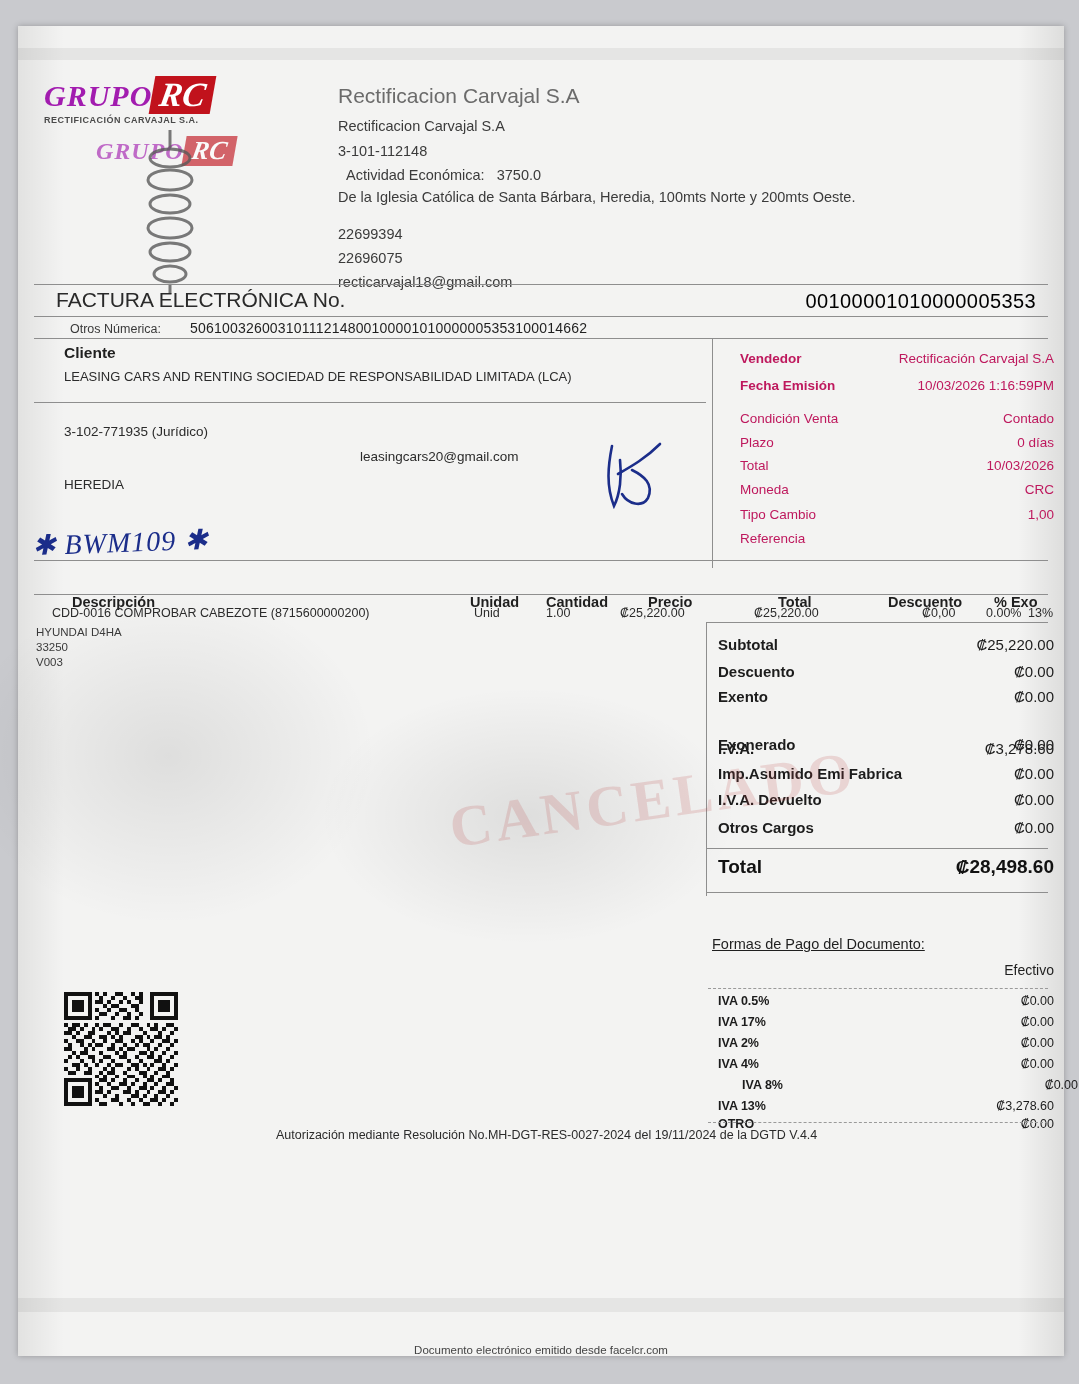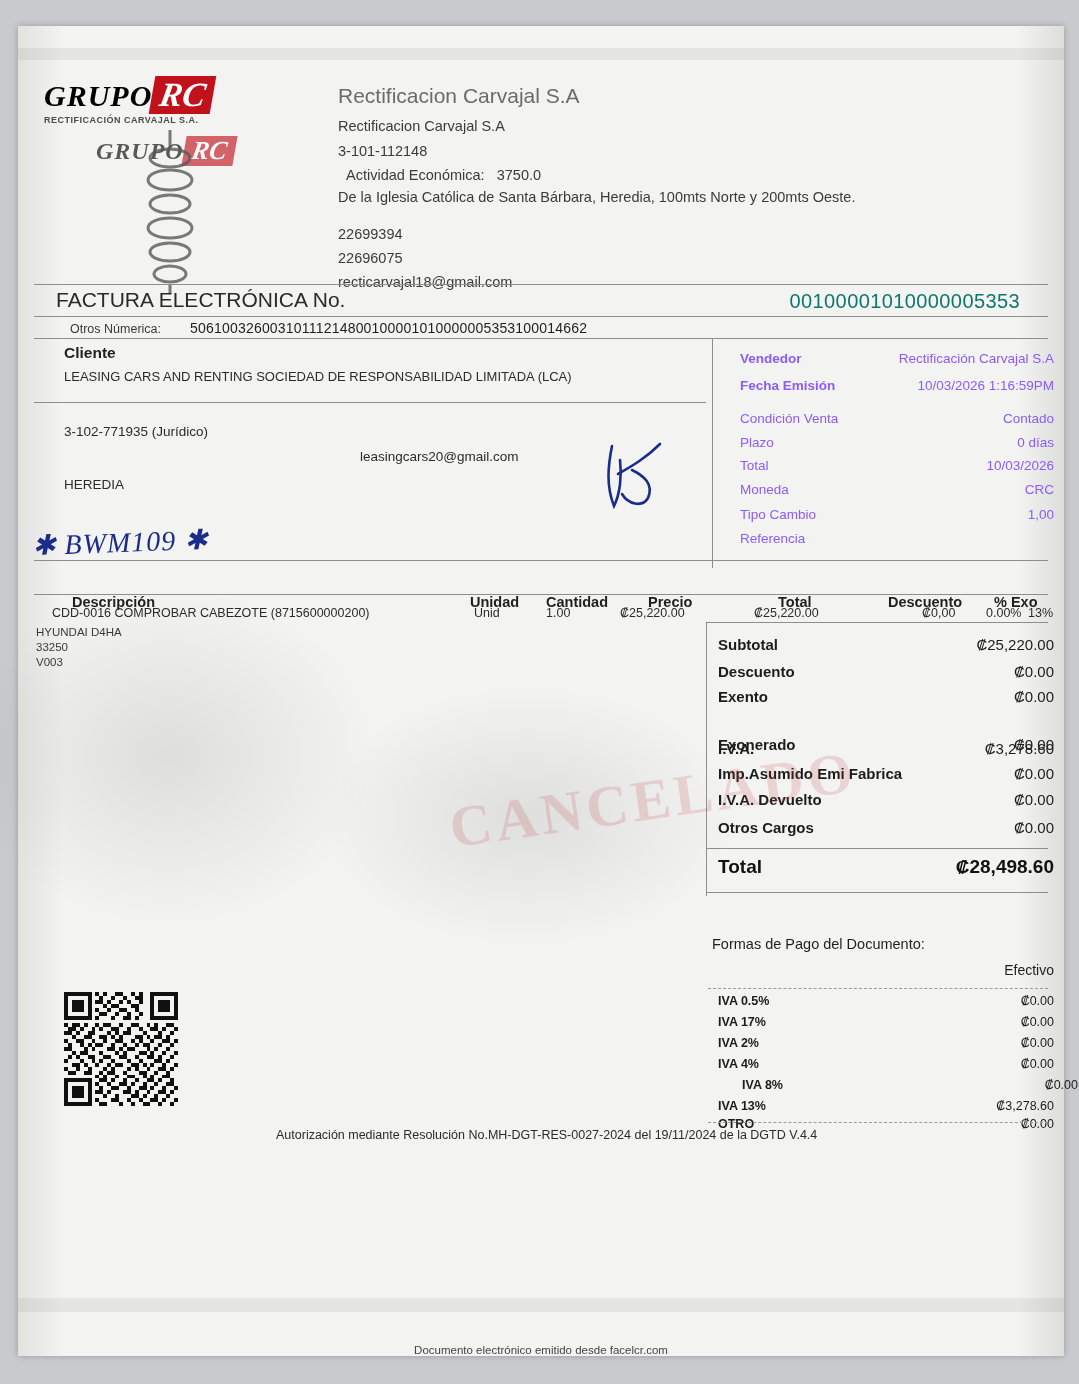--- a/index.html
+++ b/index.html
@@ -26,21 +26,21 @@
   .vsh.left{left:0;}
   .vsh.right{right:0;background:linear-gradient(to left,rgba(0,0,0,.09),rgba(0,0,0,0));}
   .blob{position:absolute;border-radius:50%;background:radial-gradient(ellipse at center,rgba(0,0,0,.085),rgba(0,0,0,0) 70%);pointer-events:none;}
 
   
   .logo-wrap{position:absolute;left:26px;top:32px;width:250px;height:220px;}
   .logo-top{position:absolute;left:0;top:18px;width:230px;height:48px;}
   .logo-grupo{
     font-family:"Liberation Serif", serif;
     font-style:italic;font-weight:bold;font-size:30px;
-    color:#000000;letter-spacing:1px;
+    color:#a21caf;letter-spacing:1px;
     -webkit-text-stroke:0px;
   }
   .logo-rc{
     font-family:"Liberation Serif", serif;
     font-style:italic;font-weight:bold;font-size:34px;
     color:#ffffff;background:#c1121c;
     padding:0 8px;transform:skewX(-10deg);display:inline-block;
   }
   .logo-sub{
     font-size:9px;font-weight:bold;color:#4a4a4a;letter-spacing:.5px;
@@ -51,34 +51,34 @@
 
   .co-name{position:absolute;left:320px;top:58px;font-size:21px;color:#6b6b6b;}
   .co-line{position:absolute;left:320px;font-size:14.5px;color:#3b3b3b;}
   .l1{top:92px;} .l2{top:117px;} .l3{top:141px;} .l4{top:163px;}
   .l5{top:200px;} .l6{top:224px;} .l7{top:248px;}
   .small-ind{padding-left:8px;}
 
   
   .hr{position:absolute;left:16px;right:16px;height:1px;background:#8e8e8e;}
   .title{position:absolute;left:38px;top:262px;font-size:21px;color:#2a2a2a;}
-  .consec{position:absolute;right:44px;top:264px;font-size:20px;color:#0f766e;letter-spacing:.4px;}
+  .consec{position:absolute;right:28px;top:264px;font-size:20px;color:#000000;letter-spacing:.4px;}
 
   .clave-lbl{position:absolute;left:52px;top:296px;font-size:12.5px;color:#3a3a3a;}
   .clave-val{position:absolute;left:172px;top:294px;font-size:14px;color:#1f1f1f;letter-spacing:.2px;}
 
   .cliente-lbl{position:absolute;left:46px;top:318px;font-size:15.5px;font-weight:bold;color:#1f1f1f;}
   .cliente-name{position:absolute;left:46px;top:343px;font-size:13px;color:#2b2b2b;}
   .cliente-id{position:absolute;left:46px;top:398px;font-size:13.5px;color:#2b2b2b;}
   .cliente-mail{position:absolute;left:342px;top:423px;font-size:13.5px;color:#2b2b2b;}
   .cliente-city{position:absolute;left:46px;top:451px;font-size:13.5px;color:#2b2b2b;}
 
   
   .vline{position:absolute;top:312px;left:694px;width:1px;height:230px;background:#8e8e8e;}
-  .info-row{position:absolute;left:722px;width:314px;font-size:13.5px;color:#8b5cf6;}
+  .info-row{position:absolute;left:722px;width:314px;font-size:13.5px;color:#be185d;}
   .info-row .k{float:left;}
   .info-row .v{float:right;}
   .info-row.b .k{font-weight:bold;}
   .ir0{top:325px;} .ir1{top:352px;} .ir2{top:385px;} .ir3{top:409px;}
   .ir4{top:432px;} .ir5{top:456px;} .ir6{top:481px;} .ir7{top:505px;}
 
   
   .hand-sig{position:absolute;left:580px;top:410px;width:90px;height:80px;}
   .hand-note{
     position:absolute;left:14px;top:500px;
@@ -117,21 +117,21 @@
   .tot-row .k{float:left;font-weight:bold;}
   .tot-row .v{float:right;}
   .tr0{top:610px;} .tr1{top:637px;} .tr2{top:662px;} .tr3{top:710px;}
   .tr4{top:714px;} .tr5{top:739px;} .tr6{top:765px;} .tr7{top:793px;}
   .tot-sep{position:absolute;left:688px;right:16px;top:822px;height:1px;background:#8e8e8e;}
   .grand{position:absolute;left:700px;width:336px;top:830px;font-size:19px;font-weight:bold;color:#111;}
   .grand .k{float:left;} .grand .v{float:right;}
   .tot-sep2{position:absolute;left:688px;right:16px;top:866px;height:1px;background:#8e8e8e;}
 
   
-  .pay-title{position:absolute;left:694px;top:910px;font-size:14.5px;color:#1f1f1f;}
+  .pay-title{position:absolute;left:694px;top:910px;font-size:14.5px;color:#1f1f1f;text-decoration:underline;}
   .pay-kind{position:absolute;left:700px;width:336px;top:936px;font-size:14px;color:#1f1f1f;text-align:right;}
   .dashed{position:absolute;left:690px;right:16px;height:0;border-top:1px dashed #9a9a9a;}
   .d1{top:962px;} .d2{top:1096px;}
   .pay-row{position:absolute;left:700px;width:336px;font-size:12.5px;color:#1c1c1c;}
   .pay-row .k{float:left;font-weight:bold;}
   .pay-row .v{float:right;}
   .p0{top:968px;} .p1{top:989px;} .p2{top:1010px;} .p3{top:1031px;}
   .p4{top:1052px;padding-left:24px;} .p5{top:1073px;} .p6{top:1091px;}
 
   .auth{position:absolute;left:258px;top:1102px;font-size:12.5px;color:#2b2b2b;}

